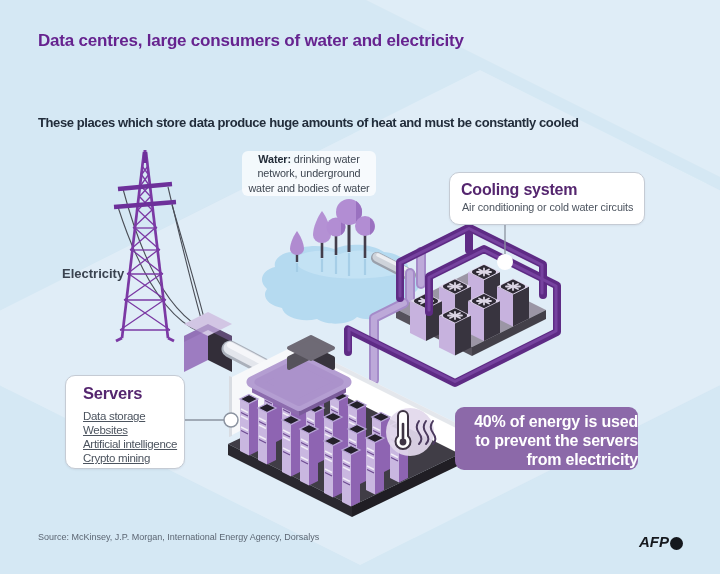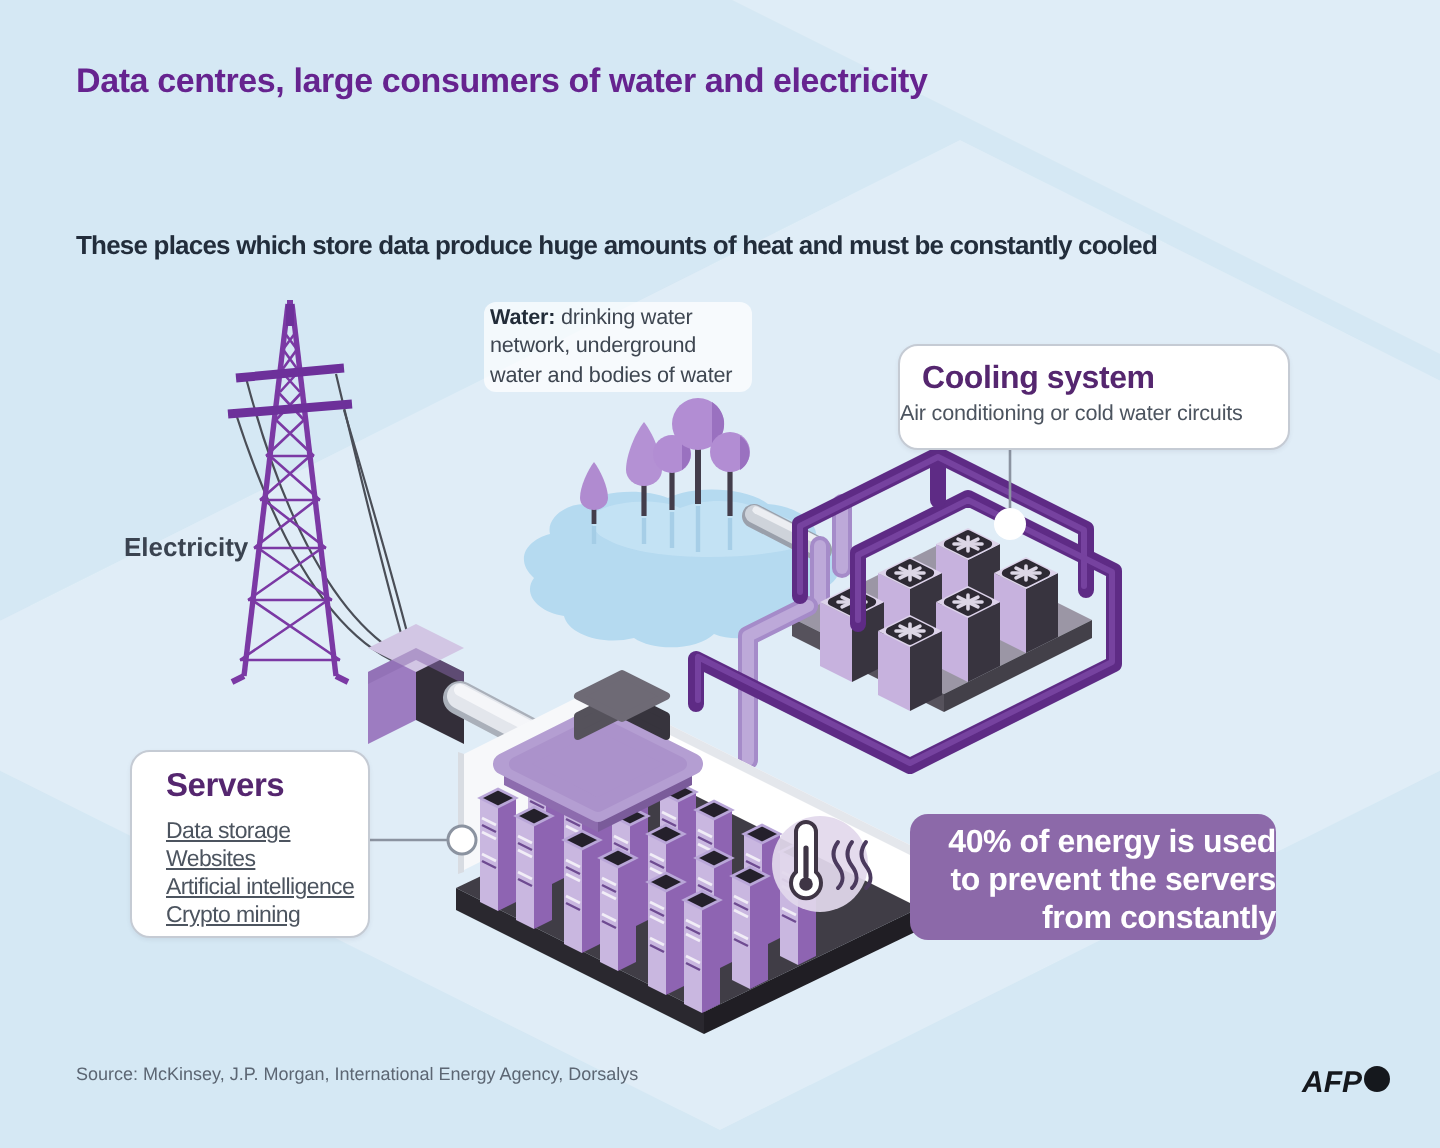--- a/index.html
+++ b/index.html
@@ -21,53 +21,53 @@
   }
   .callout{
     background:#ffffff;border:1px solid #c5cbd4;border-radius:10px;
     box-shadow:0 1px 2px rgba(60,70,90,0.08);
   }
   #cooling-box{left:449px;top:172px;width:194px;height:51px;}
   #cooling-box .c-title{
     margin:8px 0 2px 11px;font-size:16px;font-weight:bold;color:#55266f;letter-spacing:-0.2px;
   }
   #cooling-box .c-body{
-    margin:0 0 0 0;font-size:10.8px;color:#4c545f;white-space:nowrap;letter-spacing:-0.1px;
+    margin:0 0 0 12px;font-size:10.8px;color:#4c545f;white-space:nowrap;letter-spacing:-0.1px;
   }
   #servers-box{left:65px;top:375px;width:118px;height:92px;}
   #servers-box .c-title{
     margin:8px 0 6px 17px;font-size:16.5px;font-weight:bold;color:#55266f;letter-spacing:-0.2px;
   }
   #servers-box ul{
     list-style:none;margin:0;padding:0 0 0 17px;font-size:11.5px;color:#4c545f;line-height:14px;
     letter-spacing:-0.3px;white-space:nowrap;text-decoration:underline;
   }
   #water-box{
     left:242px;top:151px;width:134px;height:45px;
     background:rgba(255,255,255,0.72);border-radius:6px;
-    font-size:10.8px;line-height:14.3px;color:#3e4651;text-align:left;
+    font-size:10.8px;line-height:14.3px;color:#3e4651;text-align:center;
     display:flex;align-items:center;justify-content:center;padding:2px 3px;box-sizing:border-box;
     letter-spacing:-0.1px;
   }
   #water-box b{color:#222c38;}
   #electricity-label{
     left:62px;top:266px;font-size:13px;font-weight:bold;color:#3a4350;
   }
   #energy-badge{
     left:455px;top:407px;width:183px;height:63px;
     background:#8c69a9;border-radius:9px;color:#ffffff;
     font-size:16px;font-weight:bold;line-height:19px;letter-spacing:-0.2px;
     padding:4px 0 0 14px;box-sizing:border-box;
     display:flex;flex-direction:column;justify-content:center;text-align:right;
   }
   #source-line{
     left:38px;top:532px;font-size:9px;color:#5c6673;
   }
   #afp-logo{
-    left:639px;top:533px;display:flex;align-items:flex-start;margin-left:12px;
+    left:639px;top:533px;display:flex;align-items:flex-end;
   }
   #afp-logo .afp-text{
     font-size:15px;font-weight:bold;color:#15181d;font-style:italic;letter-spacing:0px;
   }
   #afp-logo .afp-dot{
     width:13px;height:13px;border-radius:50%;background:#15181d;margin-left:1px;
   }
 </style>
 </head>
 <body>
@@ -573,21 +573,21 @@
       <li>Data storage</li>
       <li>Websites</li>
       <li>Artificial intelligence</li>
       <li>Crypto mining</li>
     </ul>
   </div>
 
   <div class="abs" id="energy-badge">
     <div>40% of energy is used</div>
     <div>to prevent the servers</div>
-    <div>from constantly</div>
+    <div>from electricity</div>
   </div>
 
   <div class="abs" id="source-line">Source: McKinsey, J.P. Morgan, International Energy Agency, Dorsalys</div>
 
   <div class="abs" id="afp-logo">
     <span class="afp-text">AFP</span>
     <span class="afp-dot"></span>
   </div>
 </div>
 

